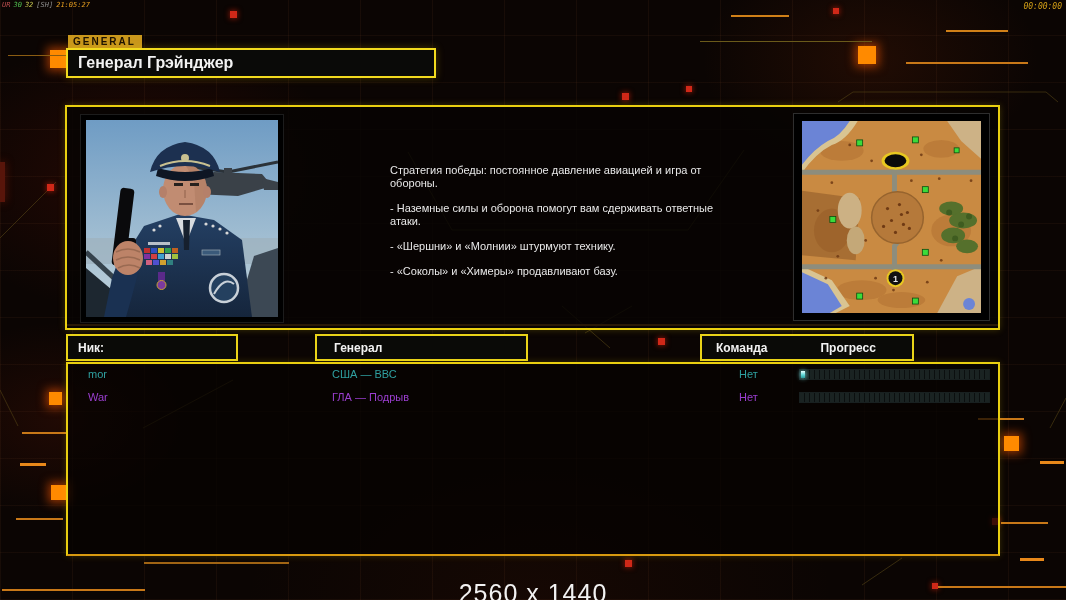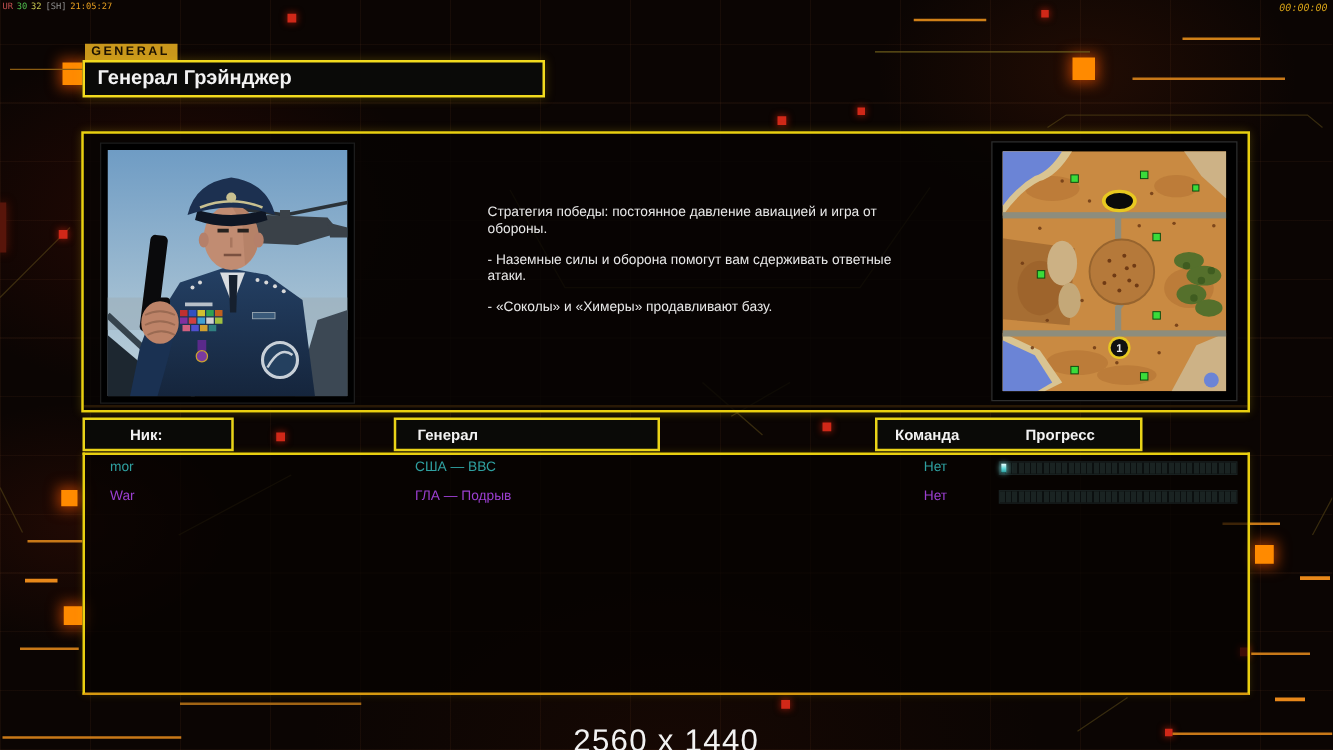--- a/index.html
+++ b/index.html
@@ -17,21 +17,21 @@
   .grid {
     position:absolute; inset:0; z-index:1; pointer-events:none;
     background-image:
       repeating-linear-gradient(90deg, rgba(140,80,45,.10) 0 1px, transparent 1px 72px),
       repeating-linear-gradient(0deg, rgba(140,80,45,.09) 0 1px, transparent 1px 47px);
   }
   .chevrons { position:absolute; inset:0; z-index:2; pointer-events:none; }
   .deco { position:absolute; z-index:3; }
   .sq-orange { background:#ff8a00; box-shadow:0 0 10px 3px rgba(255,90,0,.55); }
   .sq-red { background:#d02818; box-shadow:0 0 5px 1px rgba(180,30,10,.6); }
-  .osd { position:absolute; left:2px; top:1px; z-index:9; font-family:"DejaVu Sans Mono", monospace; font-size:7px; line-height:8px; letter-spacing:0; }
+  .osd { position:absolute; left:2px; top:1px; z-index:9; font-family:"DejaVu Sans Mono", monospace; font-size:7px; line-height:8px; letter-spacing:0;font-style:italic; }
   .timer { position:absolute; right:4px; top:2px; z-index:9; font-size:8px; color:#d4a017; font-family:"DejaVu Sans Mono", monospace;font-style:italic; }
 
   .general-tag {
     position:absolute; left:68px; top:35px; z-index:5;
     background:#c9971c; color:#1a1000; font-size:10px; font-weight:bold;
     letter-spacing:2px; padding:1px 6px 1px 5px; line-height:11px;
   }
   .title-box {
     position:absolute; left:66px; top:48px; width:370px; height:30px; z-index:5;
     border:2px solid #f2da1e; background:#0a0a08;
@@ -59,21 +59,21 @@
     background:#000; border:1px solid #2e2e2e; padding:7px 8px;
   }
   .minimap-frame svg { width:100%; height:100%; display:block; }
 
   .hdr-box {
     position:absolute; z-index:5; height:27px;
     border:2px solid #e9d318; background:#0a0a07;
     display:flex; align-items:center;
     color:#f2f2f2; font-size:12px; font-weight:bold;
   }
-  .hdr-nick { left:66px; top:334px; width:121px; padding-left:36px; }
+  .hdr-nick { left:66px; top:334px; width:172px; padding-left:10px; }
   .hdr-general { left:315px; top:334px; width:213px; padding-left:17px; }
   .hdr-team { left:700px; top:334px; width:214px; }
   .hdr-team .t1 { margin-left:14px; }
   .hdr-team .t2 { margin-left:53px; }
 
   .bottom-panel {
     position:absolute; left:66px; top:362px; width:934px; height:194px; z-index:4;
     border:2px solid #e9cf10; border-bottom-color:#d89a10;
     background:rgba(5,3,2,.72);
     box-shadow:0 0 7px rgba(233,207,16,.2);
@@ -245,20 +245,21 @@
     <rect x="30" y="68" width="14" height="78" rx="4" fill="#0a0a0c" transform="rotate(7 37 107)"></rect>
     <rect x="40" y="118" width="10" height="14" rx="3" fill="#0a0a0c"></rect>
     <ellipse cx="42" cy="138" rx="15" ry="17" fill="#bd8368"></ellipse>
     <path d="M 30,132 Q 42,126 54,132 M 30,140 Q 42,134 54,140 M 32,148 Q 43,142 54,148" stroke="#9a6a52" stroke-width="1.5" fill="none"></path>
   </svg>
 </div>
 
 <div class="briefing">
     <p>Стратегия победы: постоянное давление авиацией и игра от обороны.</p>
     <p>- Наземные силы и оборона помогут вам сдерживать ответные атаки.</p>
+    <p>- «Шершни» и «Молнии» штурмуют технику.</p>
     <p>- «Соколы» и «Химеры» продавливают базу.</p>
   </div>
 
 <div class="minimap-frame">
   <svg viewBox="0 0 180 193" preserveAspectRatio="none">
     <rect width="180" height="193" fill="#c98a42"></rect>
     <g fill="#b27233" opacity="0.55">
       <ellipse cx="40" cy="30" rx="22" ry="10"></ellipse>
         <ellipse cx="140" cy="28" rx="18" ry="9"></ellipse>
       <ellipse cx="60" cy="170" rx="25" ry="10"></ellipse>

